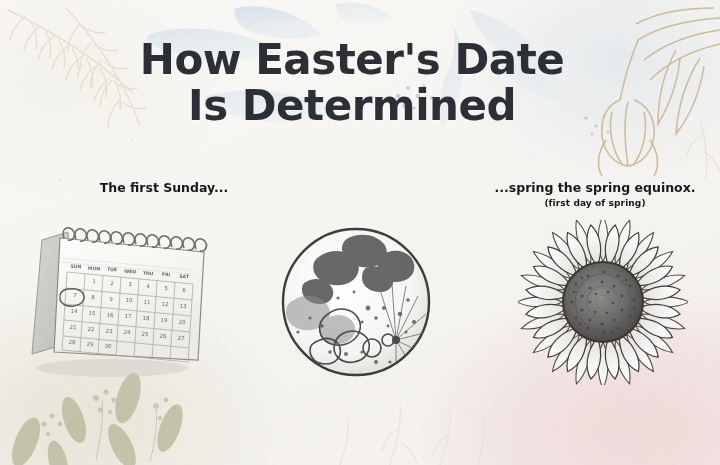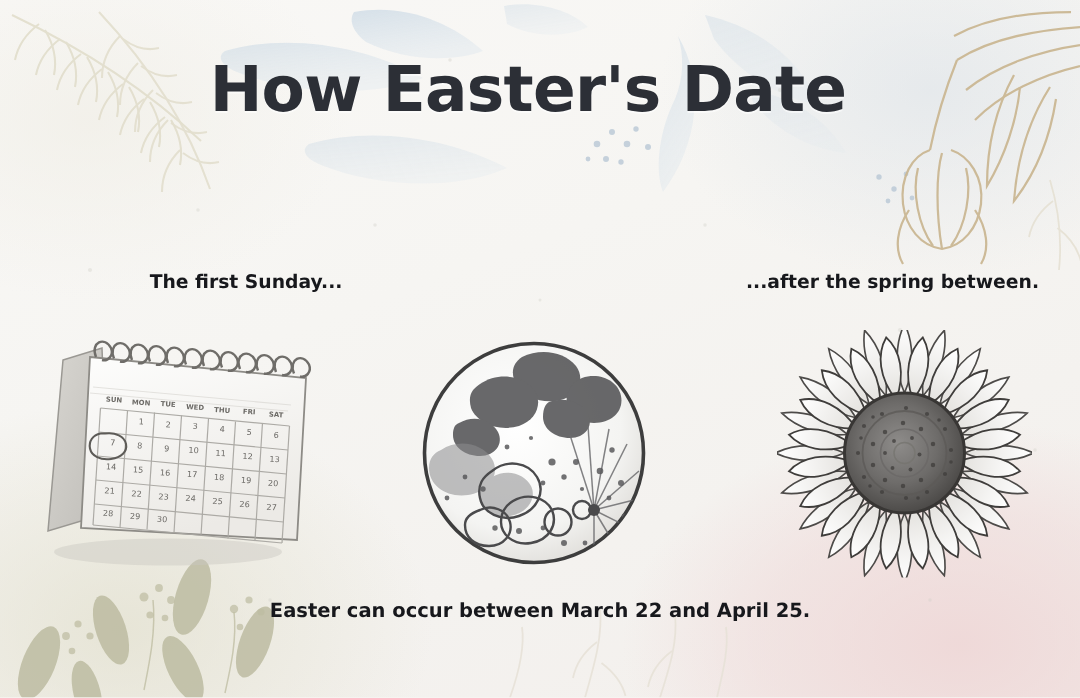--- a/index.html
+++ b/index.html
@@ -211,29 +211,31 @@
         <circle cx="620" cy="400" r="1.2"></circle>
           <circle cx="40" cy="300" r="1.2"></circle>
         <circle cx="690" cy="300" r="1.2"></circle>
           <circle cx="360" cy="200" r="1"></circle>
       </g>
     </svg>
   </div>
 
   <div id="title-block">
     <div class="title-line">How Easter's Date</div>
+    <div class="title-line">Is Determined</div>
   </div>
 
   <div class="caption" id="cap-sunday">
     <span>The first Sunday...</span>
   </div>
 
 
   <div class="caption" id="cap-equinox">
-    <span>...after the spring between.</span>
+    <span>...spring the spring equinox.</span>
+    <span class="sub">(first day of spring)</span>
   </div>
 
   <div class="illus" id="calendar-illus">
     <svg viewBox="0 0 190 160">
       <defs>
         <linearGradient id="calFace" x1="0" y1="0" x2="0.3" y2="1">
           <stop offset="0%" stop-color="#fdfdfc"></stop>
           <stop offset="100%" stop-color="#eceae6"></stop>
         </linearGradient>
         <linearGradient id="calBack" x1="0" y1="0" x2="1" y2="1">
@@ -599,17 +601,14 @@
         <circle cx="56" cy="72" r="1.2"></circle>
           <circle cx="64" cy="58" r="1.2"></circle>
           <circle cx="108" cy="60" r="1.2"></circle>
         <circle cx="116" cy="88" r="1.2"></circle>
           <circle cx="94" cy="112" r="1.2"></circle>
           <circle cx="62" cy="104" r="1.2"></circle>
       </g>
     </svg>
   </div>
 
-  <div id="footer-note">
-    <span>Easter can occur between March 22 and April 25.</span>
-  </div>
 
 </div>
 
 </body></html>

